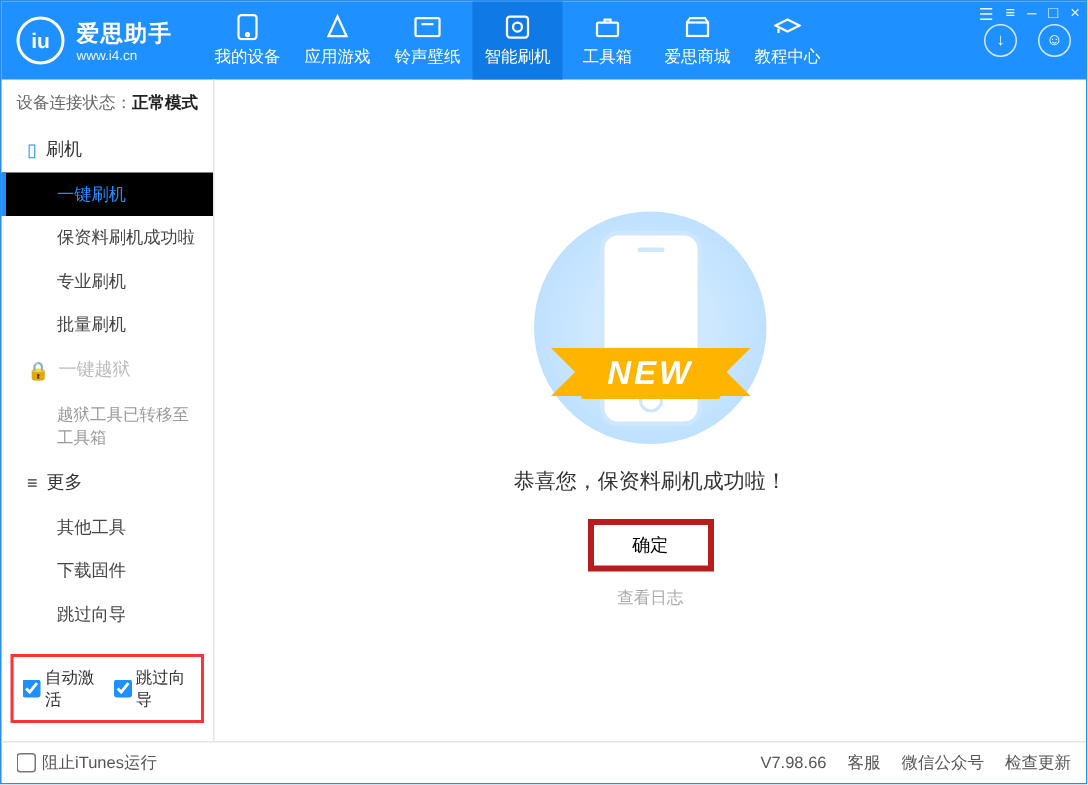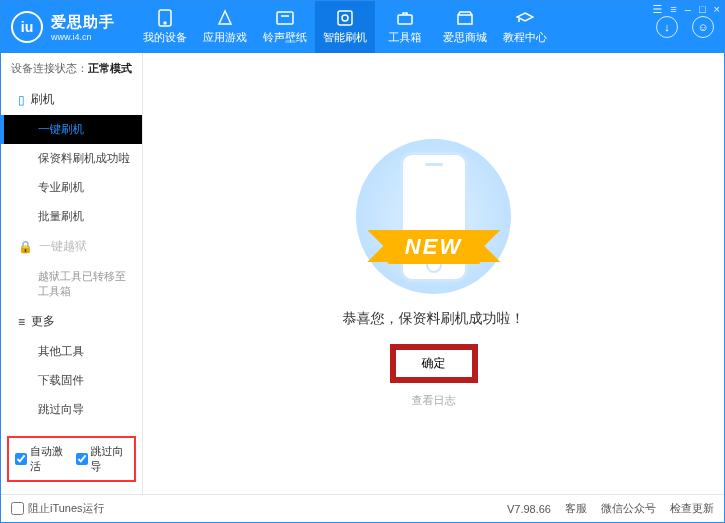--- a/index.html
+++ b/index.html
@@ -43,21 +43,21 @@
 .illus { width: 200px; height: 155px; position: relative; display:flex;align-items:center;justify-content:center; }
 .ring{position:absolute;width:155px;height:155px;border-radius:50%;background:radial-gradient(circle,#dff0ff 0%,#bfe1ff 70%,#9dd0ff 100%);}
 .phone{position:relative;width:68px;height:130px;background:#fff;border:3px solid #cfe6ff;border-radius:12px;z-index:2;}
 .phone:before{content:"";position:absolute;top:8px;left:50%;transform:translateX(-50%);width:18px;height:3px;border-radius:2px;background:#cfe6ff;}
 .phone:after{content:"";position:absolute;bottom:6px;left:50%;transform:translateX(-50%);width:12px;height:12px;border-radius:50%;border:2px solid #cfe6ff;}
 .ribbon{position:absolute;z-index:3;bottom:30px;left:50%;transform:translateX(-50%);background:#ffb400;color:#fff;font-weight:900;font-size:22px;letter-spacing:2px;padding:4px 18px;font-style:italic;border-radius:2px;}
 .ribbon:before,.ribbon:after{content:"";position:absolute;top:0;width:0;height:0;border:16px solid #ffb400;}
 .ribbon:before{left:-20px;border-left-color:transparent;}
 .ribbon:after{right:-20px;border-right-color:transparent;}
 .msg{margin-top:16px;font-size:14px;color:#333;}
-.okbtn{margin-top:16px;padding:5px 26px;border:6px solid #b91c1c;background:#fff;font-size:12px;cursor:pointer;}
+.okbtn{margin-top:16px;padding:5px 26px;border:4px solid #b91c1c;background:#fff;font-size:12px;cursor:pointer;}
 .loglink{margin-top:10px;font-size:11px;color:#aaa;cursor:pointer;}
 
 .statusbar { height: 28px; border-top: 1px solid #e5e5e5; display: flex; align-items: center; font-size: 11px; color: #555; padding: 0 10px; }
 .statusbar label{display:flex;align-items:center;gap:4px;cursor:pointer;}
 .statusbar .r{margin-left:auto;display:flex;gap:14px;align-items:center;}
 .statusbar .r span{cursor:pointer;}
 
 .svgic path,.svgic rect,.svgic circle{stroke:#fff;stroke-width:1.5;fill:none;}
 </style>
 </head>

